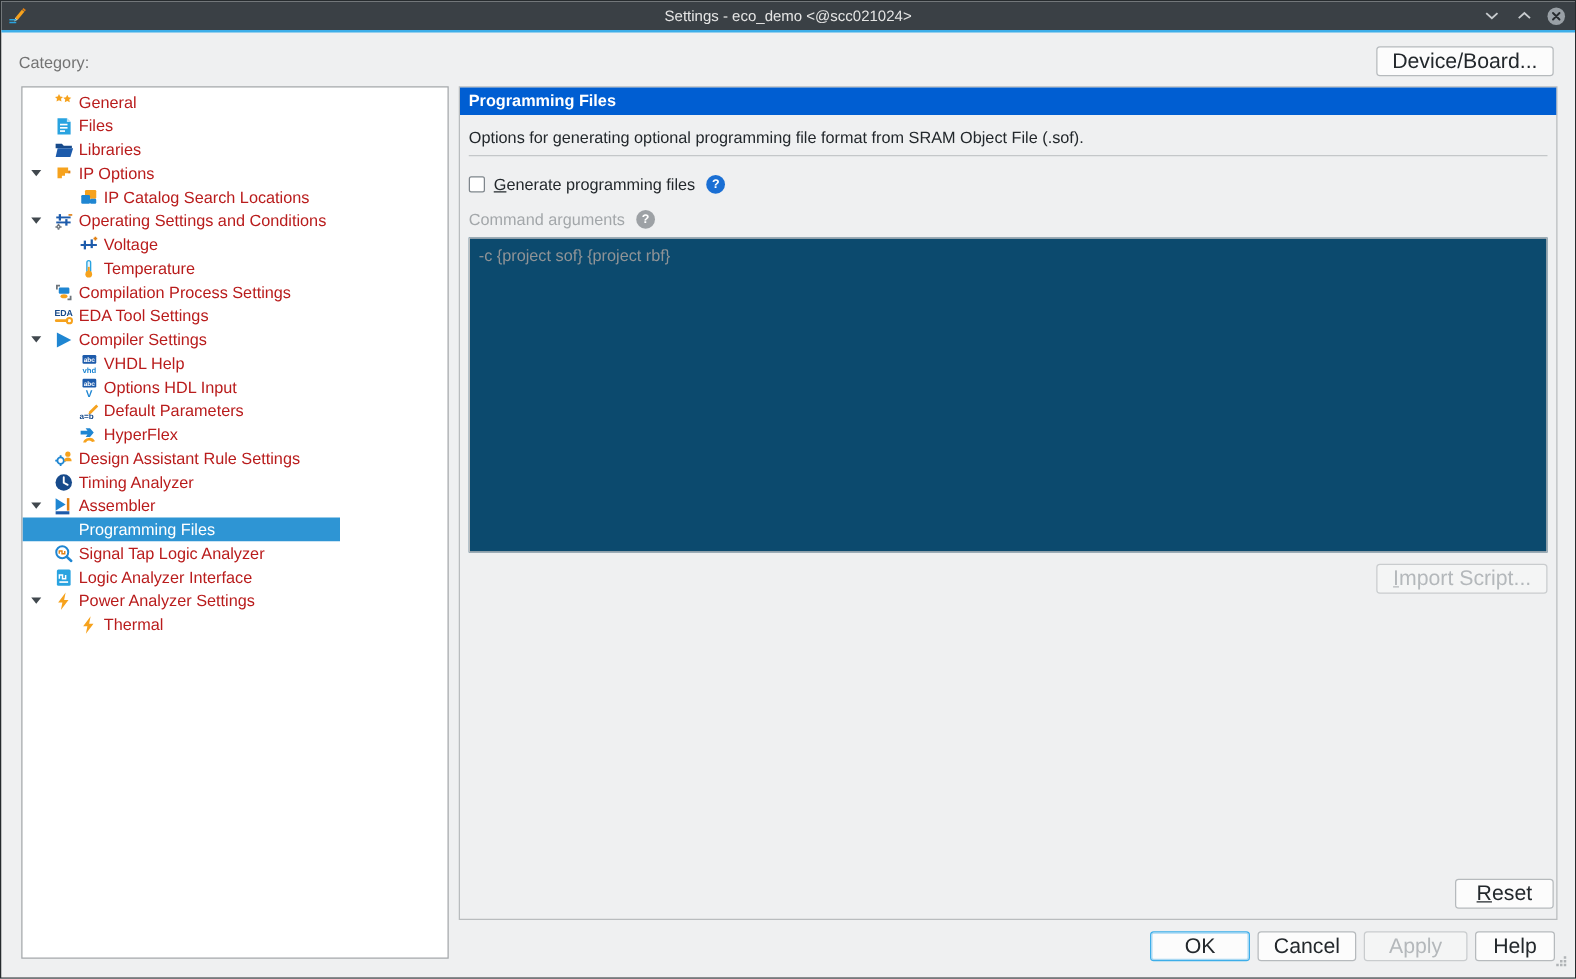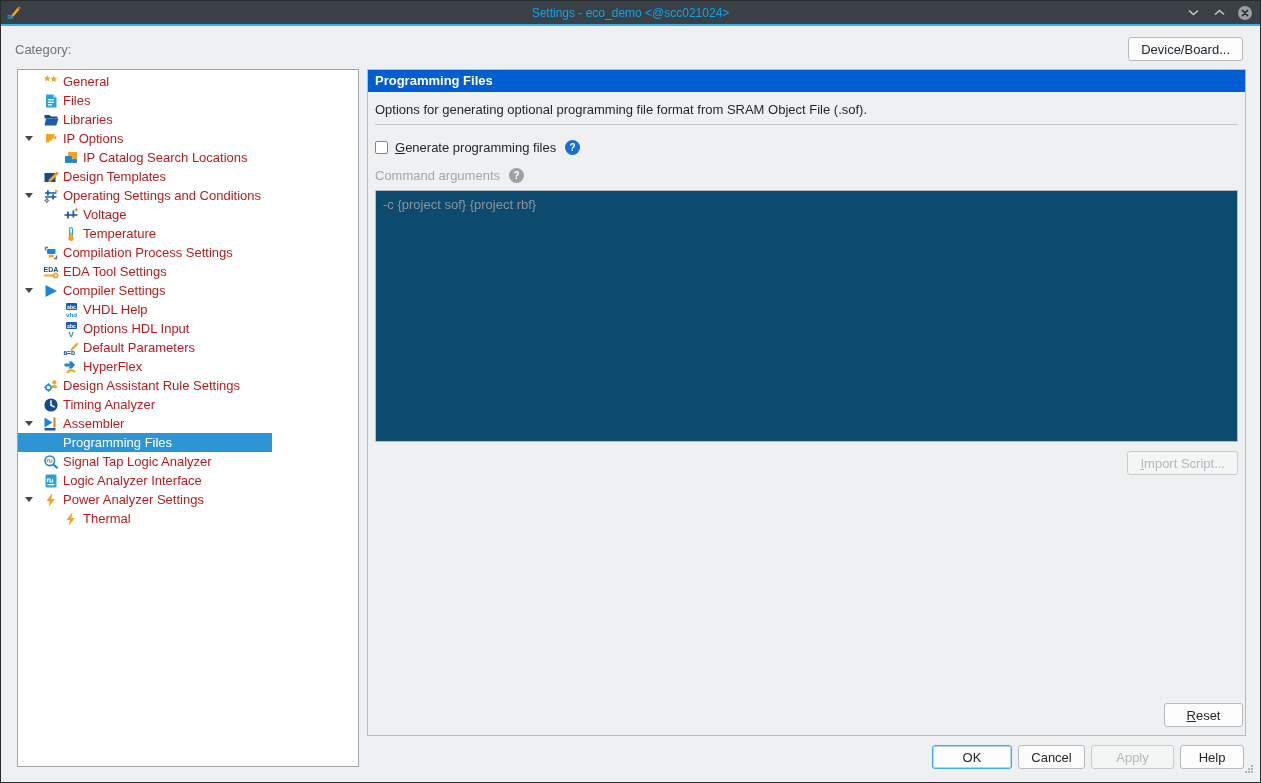--- a/index.html
+++ b/index.html
@@ -6,30 +6,30 @@
   *{box-sizing:border-box;}
   .window{
     position:relative;width:1261px;height:783px;background:#eff0f1;
     border:1px solid #262b2e;font-family:"Liberation Sans",sans-serif;
     overflow:hidden;
   }
   
   .titlebar{position:absolute;top:0;left:0;right:0;height:23px;background:#3a4045;display:flex;align-items:center;}
   .app-icon{margin-left:5px;width:16px;height:16px;display:inline-block;}
   .app-icon svg{display:block;}
-  .title{position:absolute;left:0;right:0;text-align:center;color:#0ea5e9;font-size:12px;pointer-events:none;}
+  .title{position:absolute;left:0;right:0;text-align:center;color:#e5e5e5;font-size:12px;pointer-events:none;}
   .tb-controls{position:absolute;right:7px;top:0;height:23px;display:flex;align-items:center;gap:10px;}
   .tb-btn{display:inline-flex;align-items:center;justify-content:center;width:16px;height:16px;}
   .accent{position:absolute;top:23px;left:0;right:0;height:2px;background:#3daee9;}
   
   .category-label{position:absolute;top:41px;left:14px;font-size:13px;color:#737373;}
   .btn{
     display:inline-flex;align-items:center;justify-content:center;height:24px;
     background:#fcfcfc;border:1px solid #b6babd;border-radius:3px;
-    font-family:"Liberation Sans",sans-serif;font-size:13px;color:#23282c;padding:0 12px;cursor:default;
+    font-family:"Liberation Sans",sans-serif;font-size:17px;color:#23282c;padding:0 12px;cursor:default;
   }
   .btn.disabled{color:#b4b8bb;background:#f4f5f5;border-color:#c9ccce;}
   .device-board{position:absolute;top:36px;right:17px;}
   
   .tree{
     position:absolute;top:68px;left:16px;width:342px;height:698px;
     background:#ffffff;border:1px solid #a2a5a8;padding-top:2px;overflow:hidden;
   }
   .tree-row{height:19px;display:flex;align-items:center;font-size:13px;color:#b91c1c;white-space:nowrap;}
   .tree-row.selected{background:#2e95d4;color:#ffffff;width:254px;}
@@ -157,31 +157,20 @@
         <span class="ticon">
           <svg viewBox="0 0 16 16">
             <rect x="5" y="2" width="9" height="7" rx="1" fill="#f6a21d"></rect>
             <rect x="2" y="6" width="7" height="7" rx="1" fill="#1f86d2"></rect>
             <rect x="9" y="9" width="5" height="4" rx="1" fill="#1f86d2"></rect>
           </svg>
         </span>
         <span class="tlabel">IP Catalog Search Locations</span>
       </div>
       <div class="tree-row">
-        <span class="expander" style="width: 25px;"></span>
-        <span class="ticon">
-          <svg viewBox="0 0 16 16">
-            <rect x="1.5" y="4" width="11" height="9" fill="#174a8b"></rect>
-            <path d="M6 10.5l6.5-6.5 1.9 1.9-6.5 6.5-2.7.8z" fill="#f6a21d"></path>
-            <path d="M12.5 4l1.3-1.3 1.9 1.9-1.3 1.3z" fill="#e07f12"></path>
-          </svg>
-        </span>
-        <span class="tlabel">Design Templates</span>
-      </div>
-      <div class="tree-row">
         <span class="expander" style="width: 25px;">
           <span class="tri"></span>
         </span>
         <span class="ticon">
           <svg viewBox="0 0 16 16">
             <rect x="2" y="4.2" width="11.5" height="1.5" fill="#1d5bab"></rect>
             <rect x="2" y="8.2" width="11.5" height="1.5" fill="#1d5bab"></rect>
             <rect x="4" y="2.3" width="1.8" height="5.2" fill="#1d5bab"></rect>
             <rect x="9.2" y="6.3" width="1.8" height="5.2" fill="#1d5bab"></rect>
             <rect x="11.8" y="2.3" width="3" height="1.3" fill="#e07f12"></rect>

